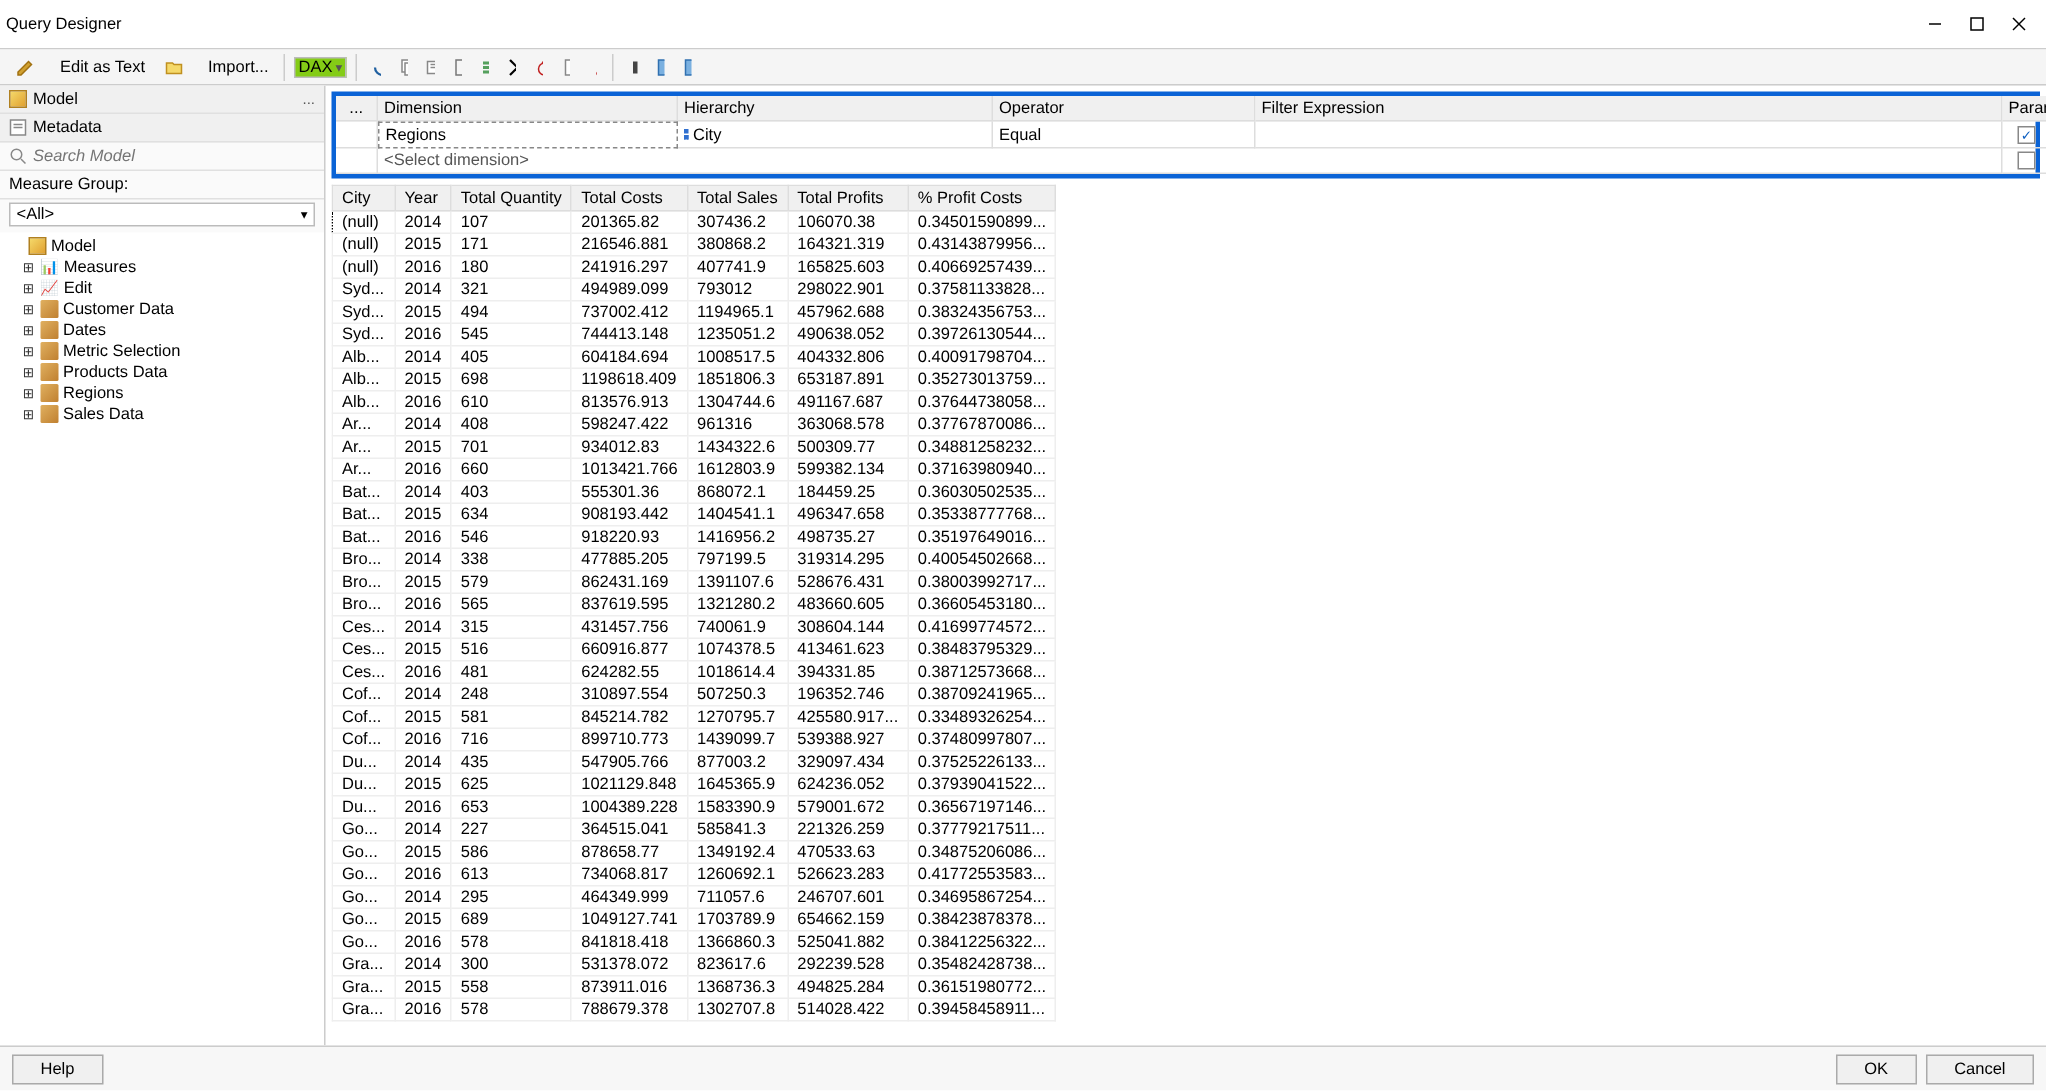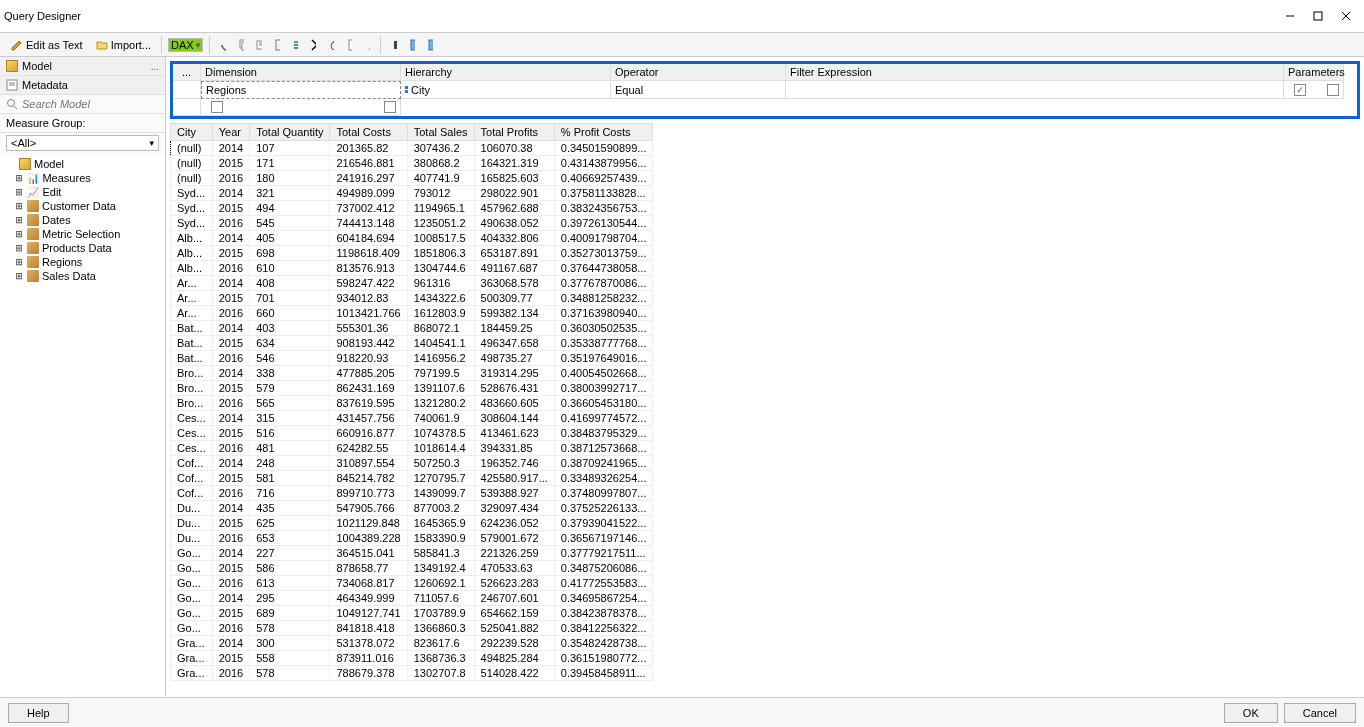--- a/index.html
+++ b/index.html
@@ -27,28 +27,28 @@
 .win-btn { width: 12px; height: 12px; display: flex; align-items: center; justify-content: center; cursor: pointer; }
 .toolbar {
   height: 24px;
   display: flex;
   align-items: center;
   gap: 4px;
   padding: 2px 6px;
   border-bottom: 1px solid #ccc;
   background: #f5f5f5;
 }
-.toolbar .tbtn { display: flex; align-items: center; gap: 2px; padding: 1px 4px; cursor: pointer; }
+.toolbar .tbtn { display: flex; align-items: center; gap: 16px; padding: 1px 4px; cursor: pointer; }
 .toolbar .sep { width: 1px; height: 18px; background: #ccc; margin: 0 2px; }
 .toolbar .icon { width: 14px; height: 14px; display: inline-flex; align-items: center; justify-content: center; }
 .dropdown { display: flex; align-items: center; border: 1px solid #bbb; padding: 0 2px; background: #84cc16; }
 .dropdown .chev { font-size: 9px; margin-left: 2px; color: #555; }
 .main-area { flex: 1; display: flex; overflow: hidden; }
 .left-panel {
-  width: 166px;
+  width: 217px;
   border-right: 1px solid #ccc;
   display: flex;
   flex-direction: column;
   background: #fafafa;
   justify-content: center;
 }
 .panel-hdr { display: flex; align-items: center; gap: 4px; padding: 3px 6px; border-bottom: 1px solid #e0e0e0; background: #f0f0f0; }
 .search-row { display: flex; align-items: center; gap: 4px; padding: 3px 6px; border-bottom: 1px solid #e0e0e0; }
 .search-row input { flex: 1; border: none; background: transparent; font-size: 11px; font-style: italic; color: #888; outline: none; }
 .mg-row { padding: 3px 6px; border-bottom: 1px solid #e0e0e0; }
@@ -334,20 +334,23 @@
           </div>
         <div class="filter-cell">
             <span></span>
           </div>
         <div class="filter-cell" style="justify-content:space-between;padding-left:10px">
           <span class="chk checked"></span>
           <span class="chk" style="margin-left:auto"></span>
         </div>
 
         <div class="filter-cell"></div>
+        <div class="filter-cell" style="grid-column: span 4">
+            <span style="color:#555">&lt;Select dimension&gt;</span>
+          </div>
         <div class="filter-cell" style="justify-content:space-between;padding-left:10px">
           <span class="chk"></span>
           <span class="chk" style="margin-left:auto"></span>
         </div>
       </div>
     </div>
 
     <div class="results">
       <table id="results-table">
           <thead>

